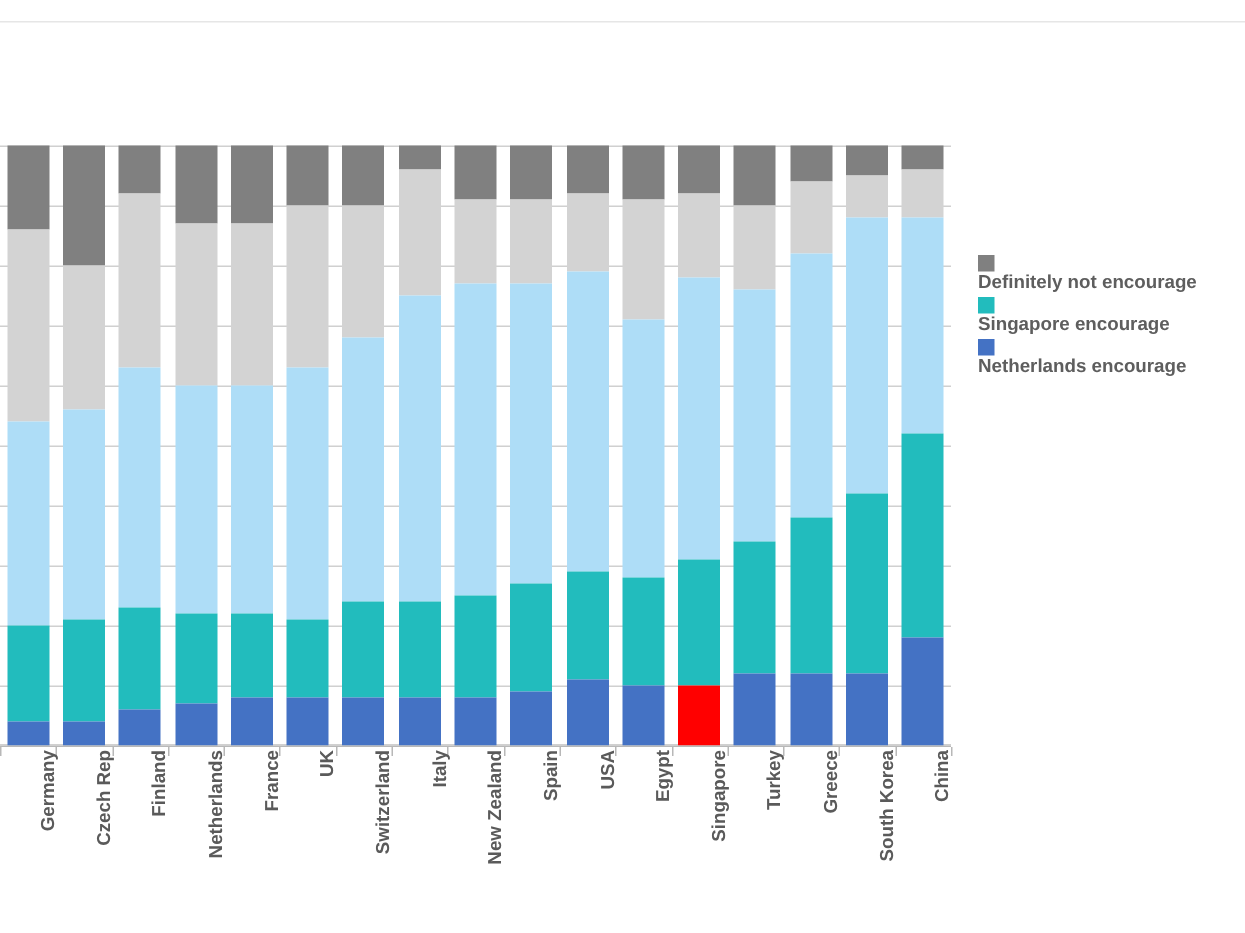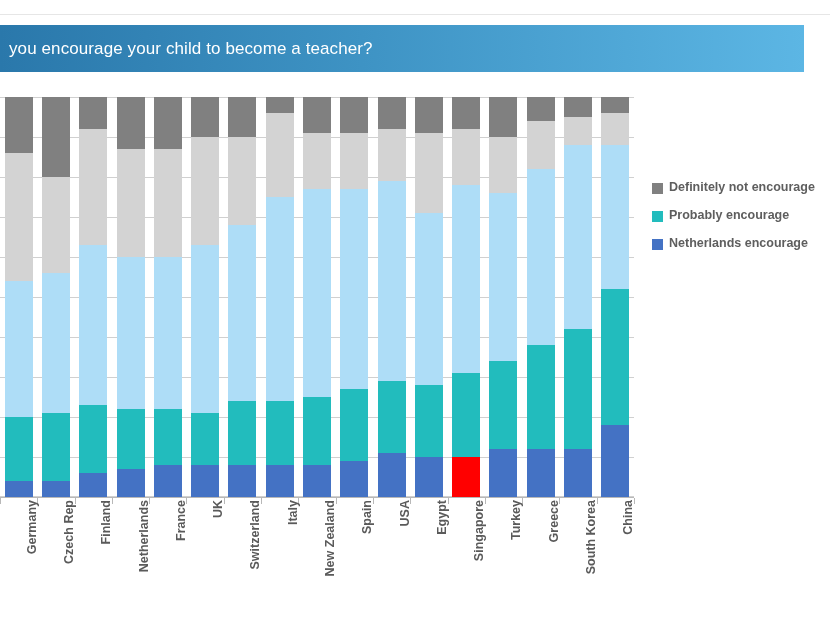--- a/index.html
+++ b/index.html
@@ -65,39 +65,36 @@
     white-space:nowrap;
     transform-origin:left top;
     transform:rotate(-90deg) translateX(-100%);
   }
 
   
   .legend{
     position:absolute;left:652px;top:88px;width:178px;
   }
   .legend-item{
-    display:flex;align-items:flex-end;height:24px;margin-bottom:4px;
+    display:flex;align-items:flex-start;height:24px;margin-bottom:4px;flex-direction:column;
   }
   .swatch{
     width:11px;height:11px;margin-right:6px;flex:0 0 auto;
   }
   .legend-label{
     font-size:12.5px;font-weight:bold;color:#5e5e5e;white-space:nowrap;
   }
 </style>
 </head>
 <body>
 
 <div id="slide">
 
   <div class="top-rule"></div>
 
-  <div class="title-banner">
-    <div class="title-text">you encourage your child to become a teacher?</div>
-  </div>
 
   <div class="chart-area">
 
     <div class="plot">
       <div id="gridlines">
           <div class="gridline" style="top: 0px;"></div>
           <div class="gridline" style="top: 40px;"></div>
           <div class="gridline" style="top: 80px;"></div>
           <div class="gridline" style="top: 120px;"></div>
           <div class="gridline" style="top: 160px;"></div>
@@ -272,21 +269,21 @@
         <div class="cat" style="left: 621px;">China</div>
       </div>
 
     <div class="legend" id="legend">
         <div class="legend-item">
           <span class="swatch" style="background: rgb(128, 128, 128);"></span>
           <span class="legend-label">Definitely not encourage</span>
         </div>
         <div class="legend-item">
           <span class="swatch" style="background: rgb(34, 188, 189);"></span>
-          <span class="legend-label">Probably encourage</span>
+          <span class="legend-label">Singapore encourage</span>
         </div>
         <div class="legend-item">
           <span class="swatch" style="background: rgb(68, 114, 196);"></span>
           <span class="legend-label">Netherlands encourage</span>
         </div>
       </div>
 
   </div>
 </div>
 

